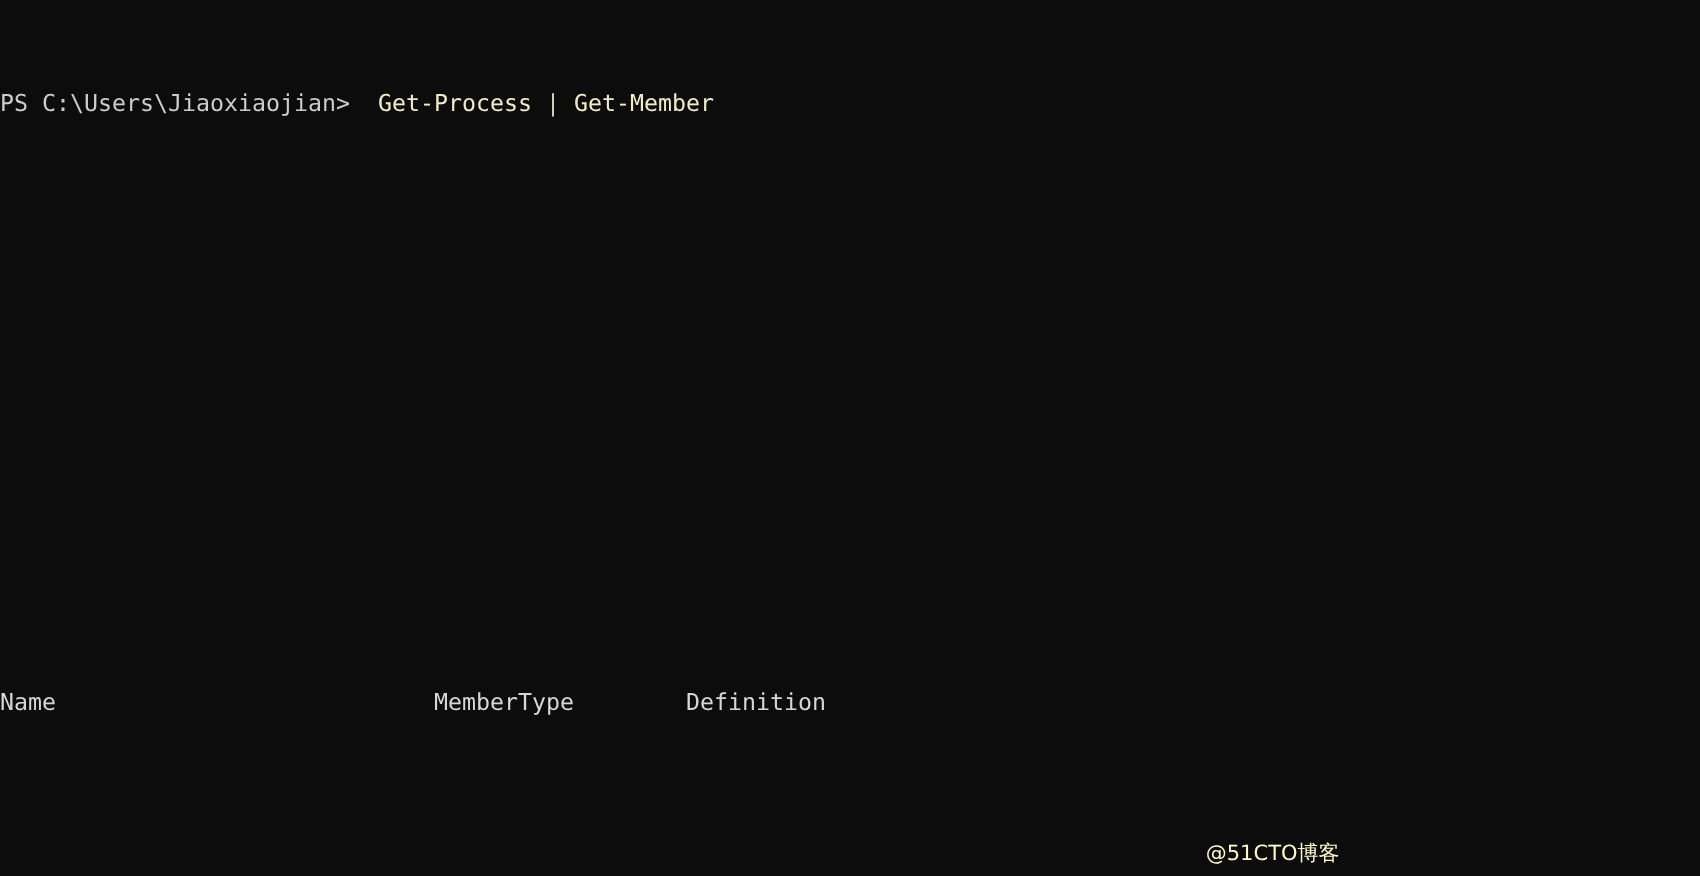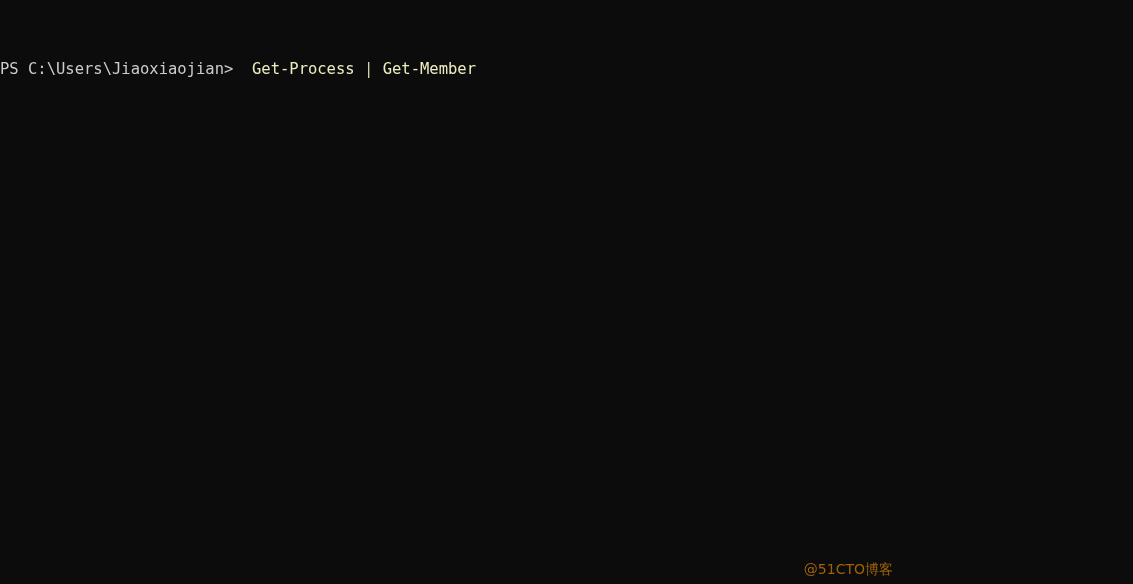--- a/index.html
+++ b/index.html
@@ -36,39 +36,40 @@
   .cmd { color: #eeedc1; }
   .pipe { color: #d8d4b0; }
   .hdr { color: #d6d6d6; }
   .blank { height: 21px; }
   #watermark {
     position: absolute;
     right: 8px;
     bottom: 4px;
     font-family: "DejaVu Sans", "Liberation Sans", sans-serif;
     font-size: 14px;
-    color: #a16207;
+    color: #fef9c3;
     letter-spacing: 0px;
   }
 </style>
 </head>
 <body>
 
 <div id="terminal">
   <div class="screen">
 
     <div class="row"><span class="prompt-path">PS C:\Users\Jiaoxiaojian&gt;</span><span class="cmd">  </span><span class="cmd">Get-Process</span><span class="pipe"> </span><span class="pipe">|</span><span class="cmd"> </span><span class="cmd">Get-Member</span></div>
 
     <div class="row blank"></div>
     <div class="row blank"></div>
 
 
     <div class="row blank"></div>
     <div class="row blank"></div>
 
+    <div class="row"><span class="hdr" id="hdr-name">Name                           </span><span class="hdr" id="hdr-type">MemberType        </span><span class="hdr" id="hdr-def">Definition</span></div>
 
     
 
     
   </div>
 
   <div id="watermark">@51CTO博客</div>
 </div>
 
 </body></html>

